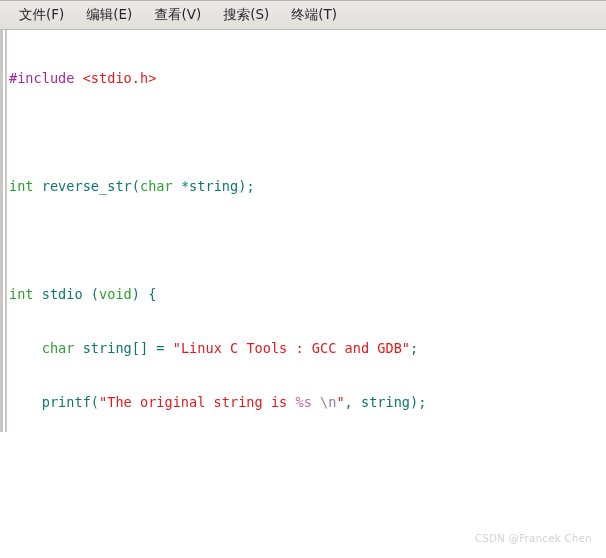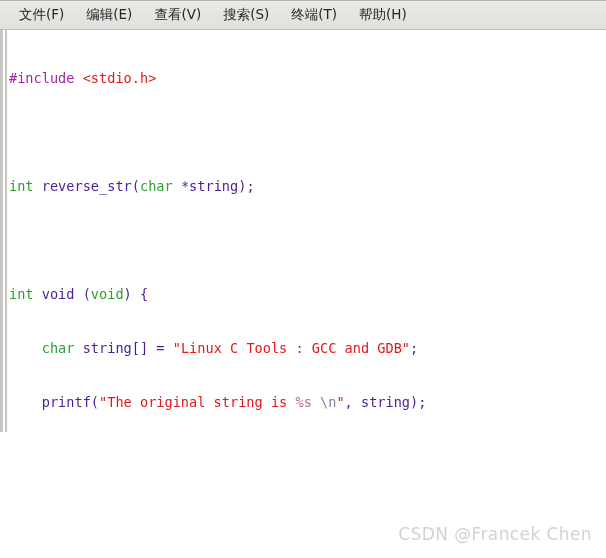--- a/index.html
+++ b/index.html
@@ -84,58 +84,57 @@
     letter-spacing: 0px;
   }
   .ln { height: 18px; white-space: pre; }
 
   
   .pre   { color: #a328a3; }               
   .str   { color: #e01b1b; }               
   .typ   { color: #2fa02f; text-align: right; } 
   .spec  { color: #c46a9b; }               
   .spec2 { color: #8d7f9e; }               
-  .plain { color: #4c1d95; }               
+  .plain { color: #0f766e; }               
 
   
   #watermark {
     position: absolute;
     right: 14px;
     bottom: 14px;
     font-family: "DejaVu Sans", sans-serif;
-    font-size: 17px;
+    font-size: 10px;
     color: #d2d2d2;
     letter-spacing: 0.4px;
     white-space: nowrap;
     user-select: none;
   }
 </style>
 </head>
 <body>
 
 <div id="menubar">
   <div class="menu-item">文件(F)</div>
   <div class="menu-item">编辑(E)</div>
   <div class="menu-item">查看(V)</div>
   <div class="menu-item">搜索(S)</div>
   <div class="menu-item">终端(T)</div>
-  <div class="menu-item">帮助(H)</div>
 </div>
 
 <div id="terminal">
   <div id="edge-outer"></div>
   <div id="edge-inner"></div>
   <div id="edge-bottom"></div>
 
   <div id="code">
     <div class="ln"><span class="pre">#include</span> <span class="str">&lt;stdio.h&gt;</span></div>
     <div class="ln">&nbsp;</div>
     <div class="ln"><span class="typ">int</span><span class="plain"> reverse_str(</span><span class="typ">char</span><span class="plain"> *string);</span></div>
     <div class="ln">&nbsp;</div>
-    <div class="ln"><span class="typ">int</span><span class="plain"> void (</span><span class="typ">void</span><span class="plain">) {</span></div>
+    <div class="ln"><span class="typ">int</span><span class="plain"> stdio (</span><span class="typ">void</span><span class="plain">) {</span></div>
     <div class="ln"><span class="plain">    </span><span class="typ">char</span><span class="plain"> string[] = </span><span class="str">"Linux C Tools : GCC and GDB"</span><span class="plain">;</span></div>
     <div class="ln"><span class="plain">    printf(</span><span class="str">"The original string is </span><span class="spec">%s</span><span class="str"> </span><span class="spec2">\n</span><span class="str">"</span><span class="plain">, string);</span></div>
     <div class="ln"><span class="plain">    reverse_str(string);</span></div>
     
     
     
     
     
     
     

